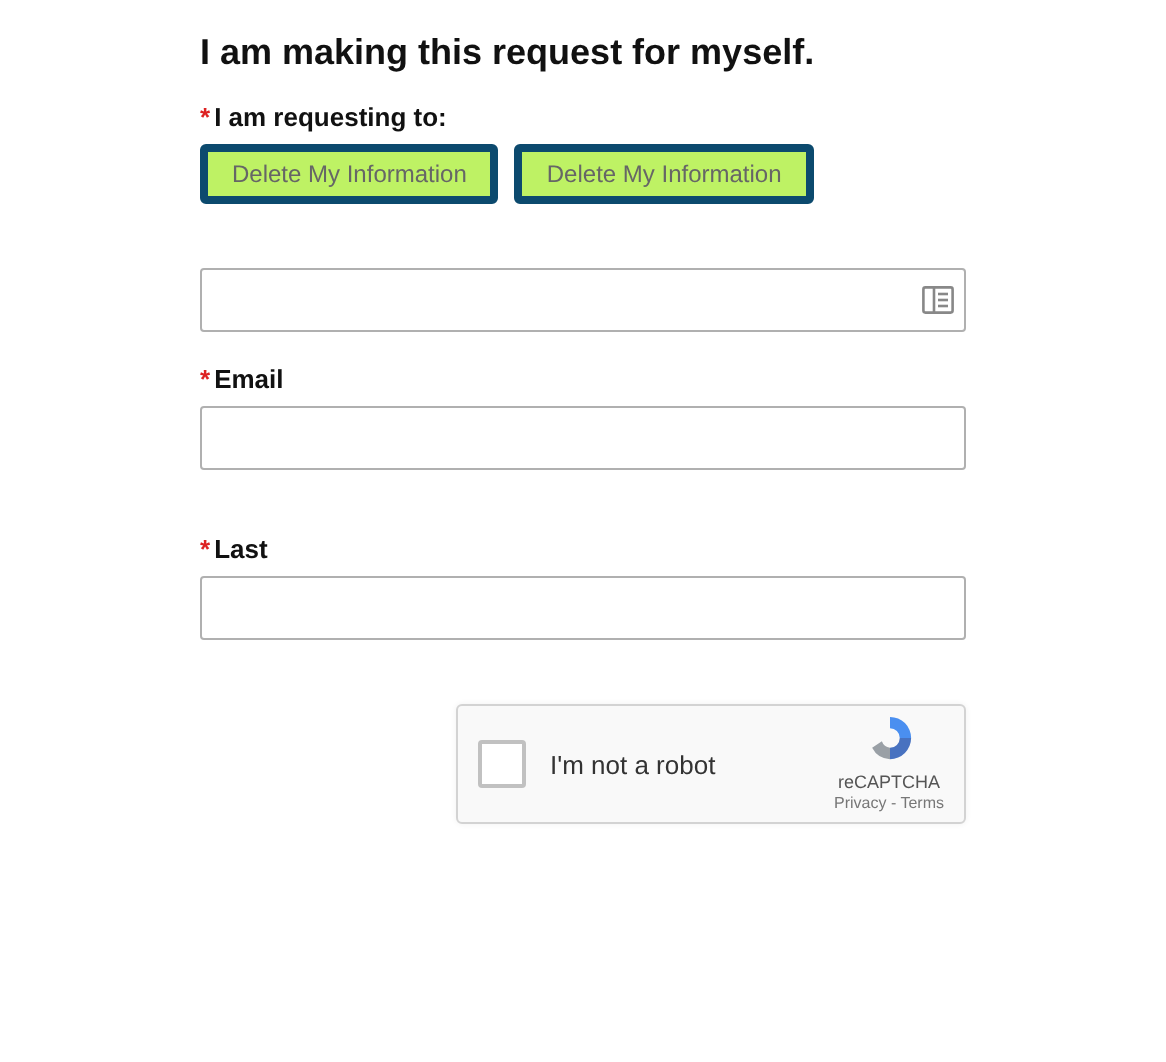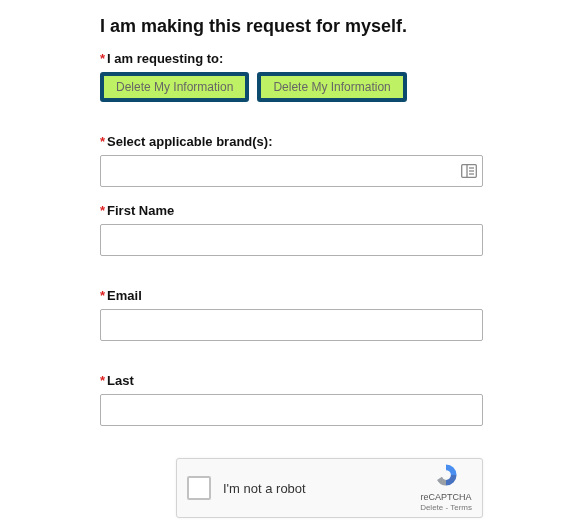--- a/index.html
+++ b/index.html
@@ -69,21 +69,21 @@
   }
   .select-icon svg { display:block; }
   .field-group { margin-bottom: 32px; }
   .captcha-wrap {
     display: flex;
     justify-content: flex-end;
     margin-top: 22px;
     margin-bottom: 14px;
   }
   .captcha-box {
-    width: 307px;
+    width: 255px;
     height: 60px;
     border: 1px solid #d3d3d3;
     background: #f9f9f9;
     display: flex;
     align-items: center;
     padding: 0 10px;
     border-radius: 3px;
     box-shadow: 0 0 3px rgba(0,0,0,0.06);
   }
   .captcha-check {
@@ -121,43 +121,34 @@
     <label class="field-label">
       <span class="req">*</span><span>I am requesting to:</span>
     </label>
     <div class="option-row">
       <button type="button" class="option-btn">Delete My Information</button>
       <button type="button" class="option-btn">Delete My Information</button>
     </div>
   </div>
 
   <div>
-    <label class="field-label">
-      <span class="req">*</span><span>Select applicable brand(s):</span>
-    </label>
     <div class="select-wrap">
       <input class="select-input" type="text" style="">
       <span class="select-icon">
         <svg width="16" height="14" viewBox="0 0 16 14" fill="none" stroke="#888" stroke-width="1.3">
           <rect x="0.7" y="0.7" width="14.6" height="12.6" rx="1"></rect>
           <line x1="6" y1="0.7" x2="6" y2="13.3"></line>
           <line x1="8" y1="4" x2="13" y2="4"></line>
           <line x1="8" y1="7" x2="13" y2="7"></line>
           <line x1="8" y1="10" x2="13" y2="10"></line>
         </svg>
       </span>
     </div>
   </div>
 
-  <div class="field-group">
-    <label class="field-label">
-      <span class="req">*</span><span>First Name</span>
-    </label>
-    <input class="text-input" type="text" style="">
-  </div>
 
 
   <div class="field-group">
     <label class="field-label">
       <span class="req">*</span><span>Email</span>
     </label>
     <input class="text-input" type="text" style="">
   </div>
 
   <div class="field-group">
@@ -173,18 +164,18 @@
       <div class="captcha-label">I'm not a robot</div>
       <div class="captcha-brand">
         <span>
           <svg width="26" height="26" viewBox="0 0 32 32">
             <path d="M16 3 A13 13 0 0 1 29 16 L22 16 A6 6 0 0 0 16 10 Z" fill="#4a8ff0"></path>
             <path d="M29 16 A13 13 0 0 1 16 29 L16 22 A6 6 0 0 0 22 16 Z" fill="#4872c0"></path>
             <path d="M16 29 A13 13 0 0 1 5 22 L11 18 A6 6 0 0 0 16 22 Z" fill="#9aa0a6"></path>
           </svg>
         </span>
         <span class="name">reCAPTCHA</span>
-        <span>Delete - Terms</span>
+        <span>Privacy - Terms</span>
       </div>
     </div>
   </div>
 
 </div>
 
 </body></html>

